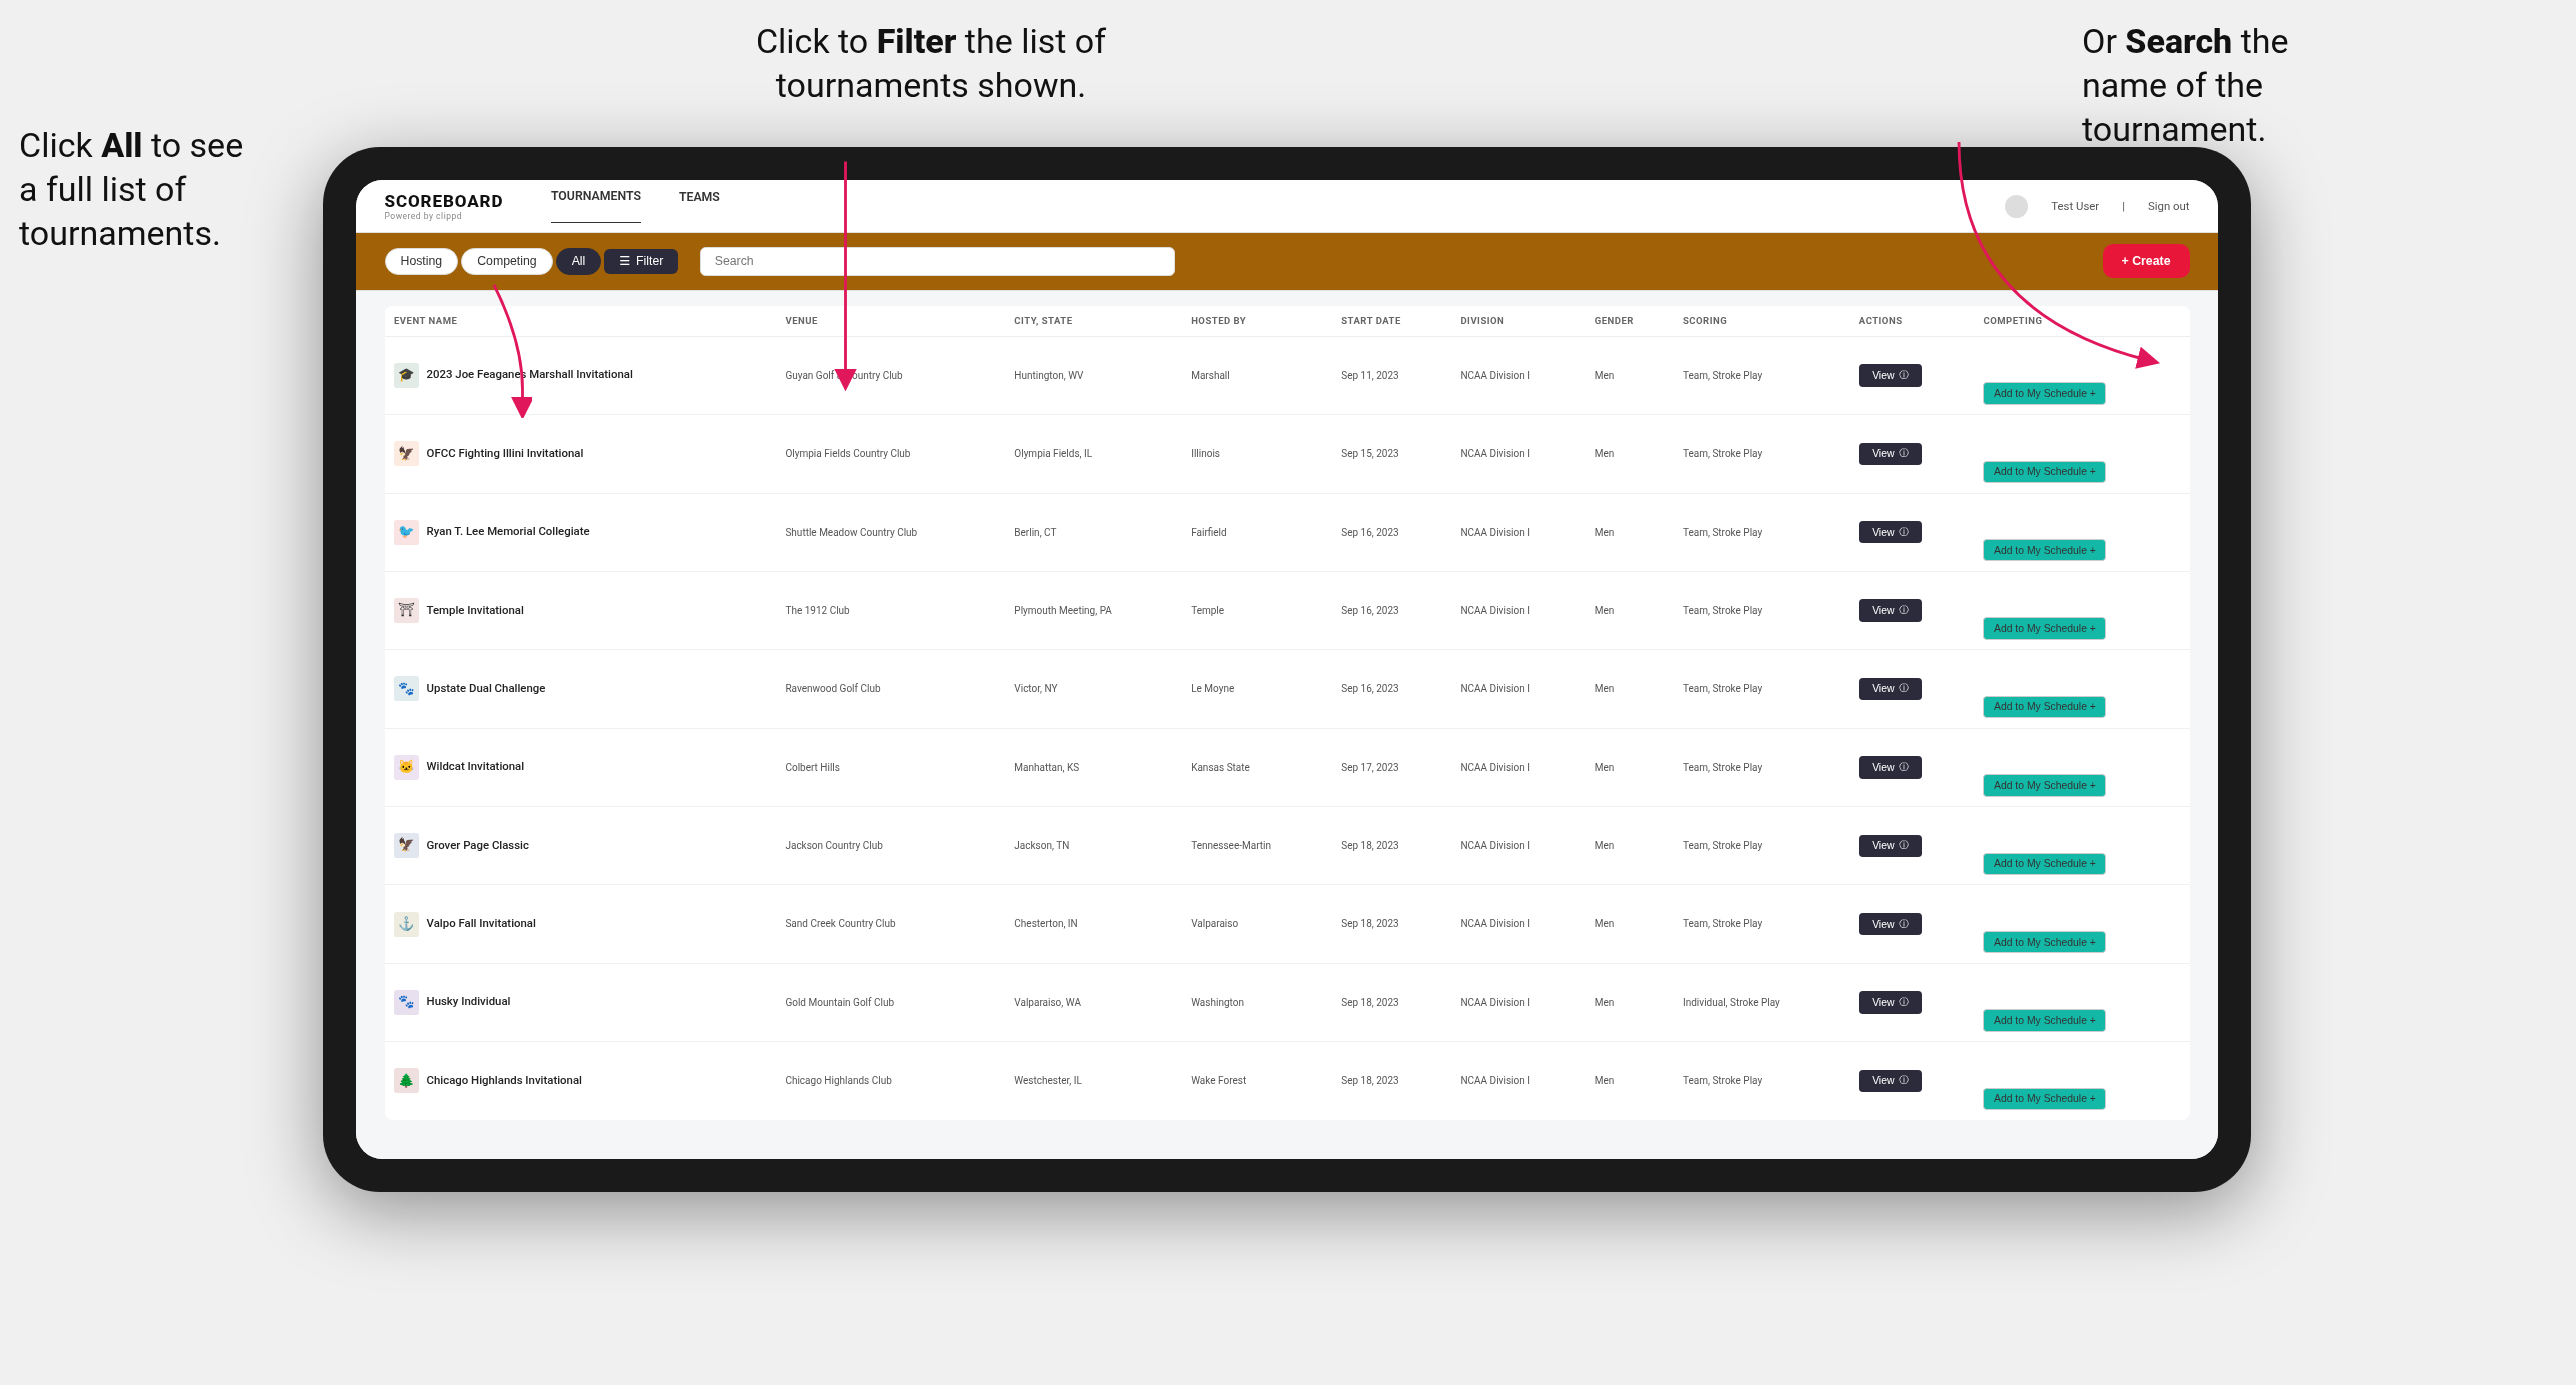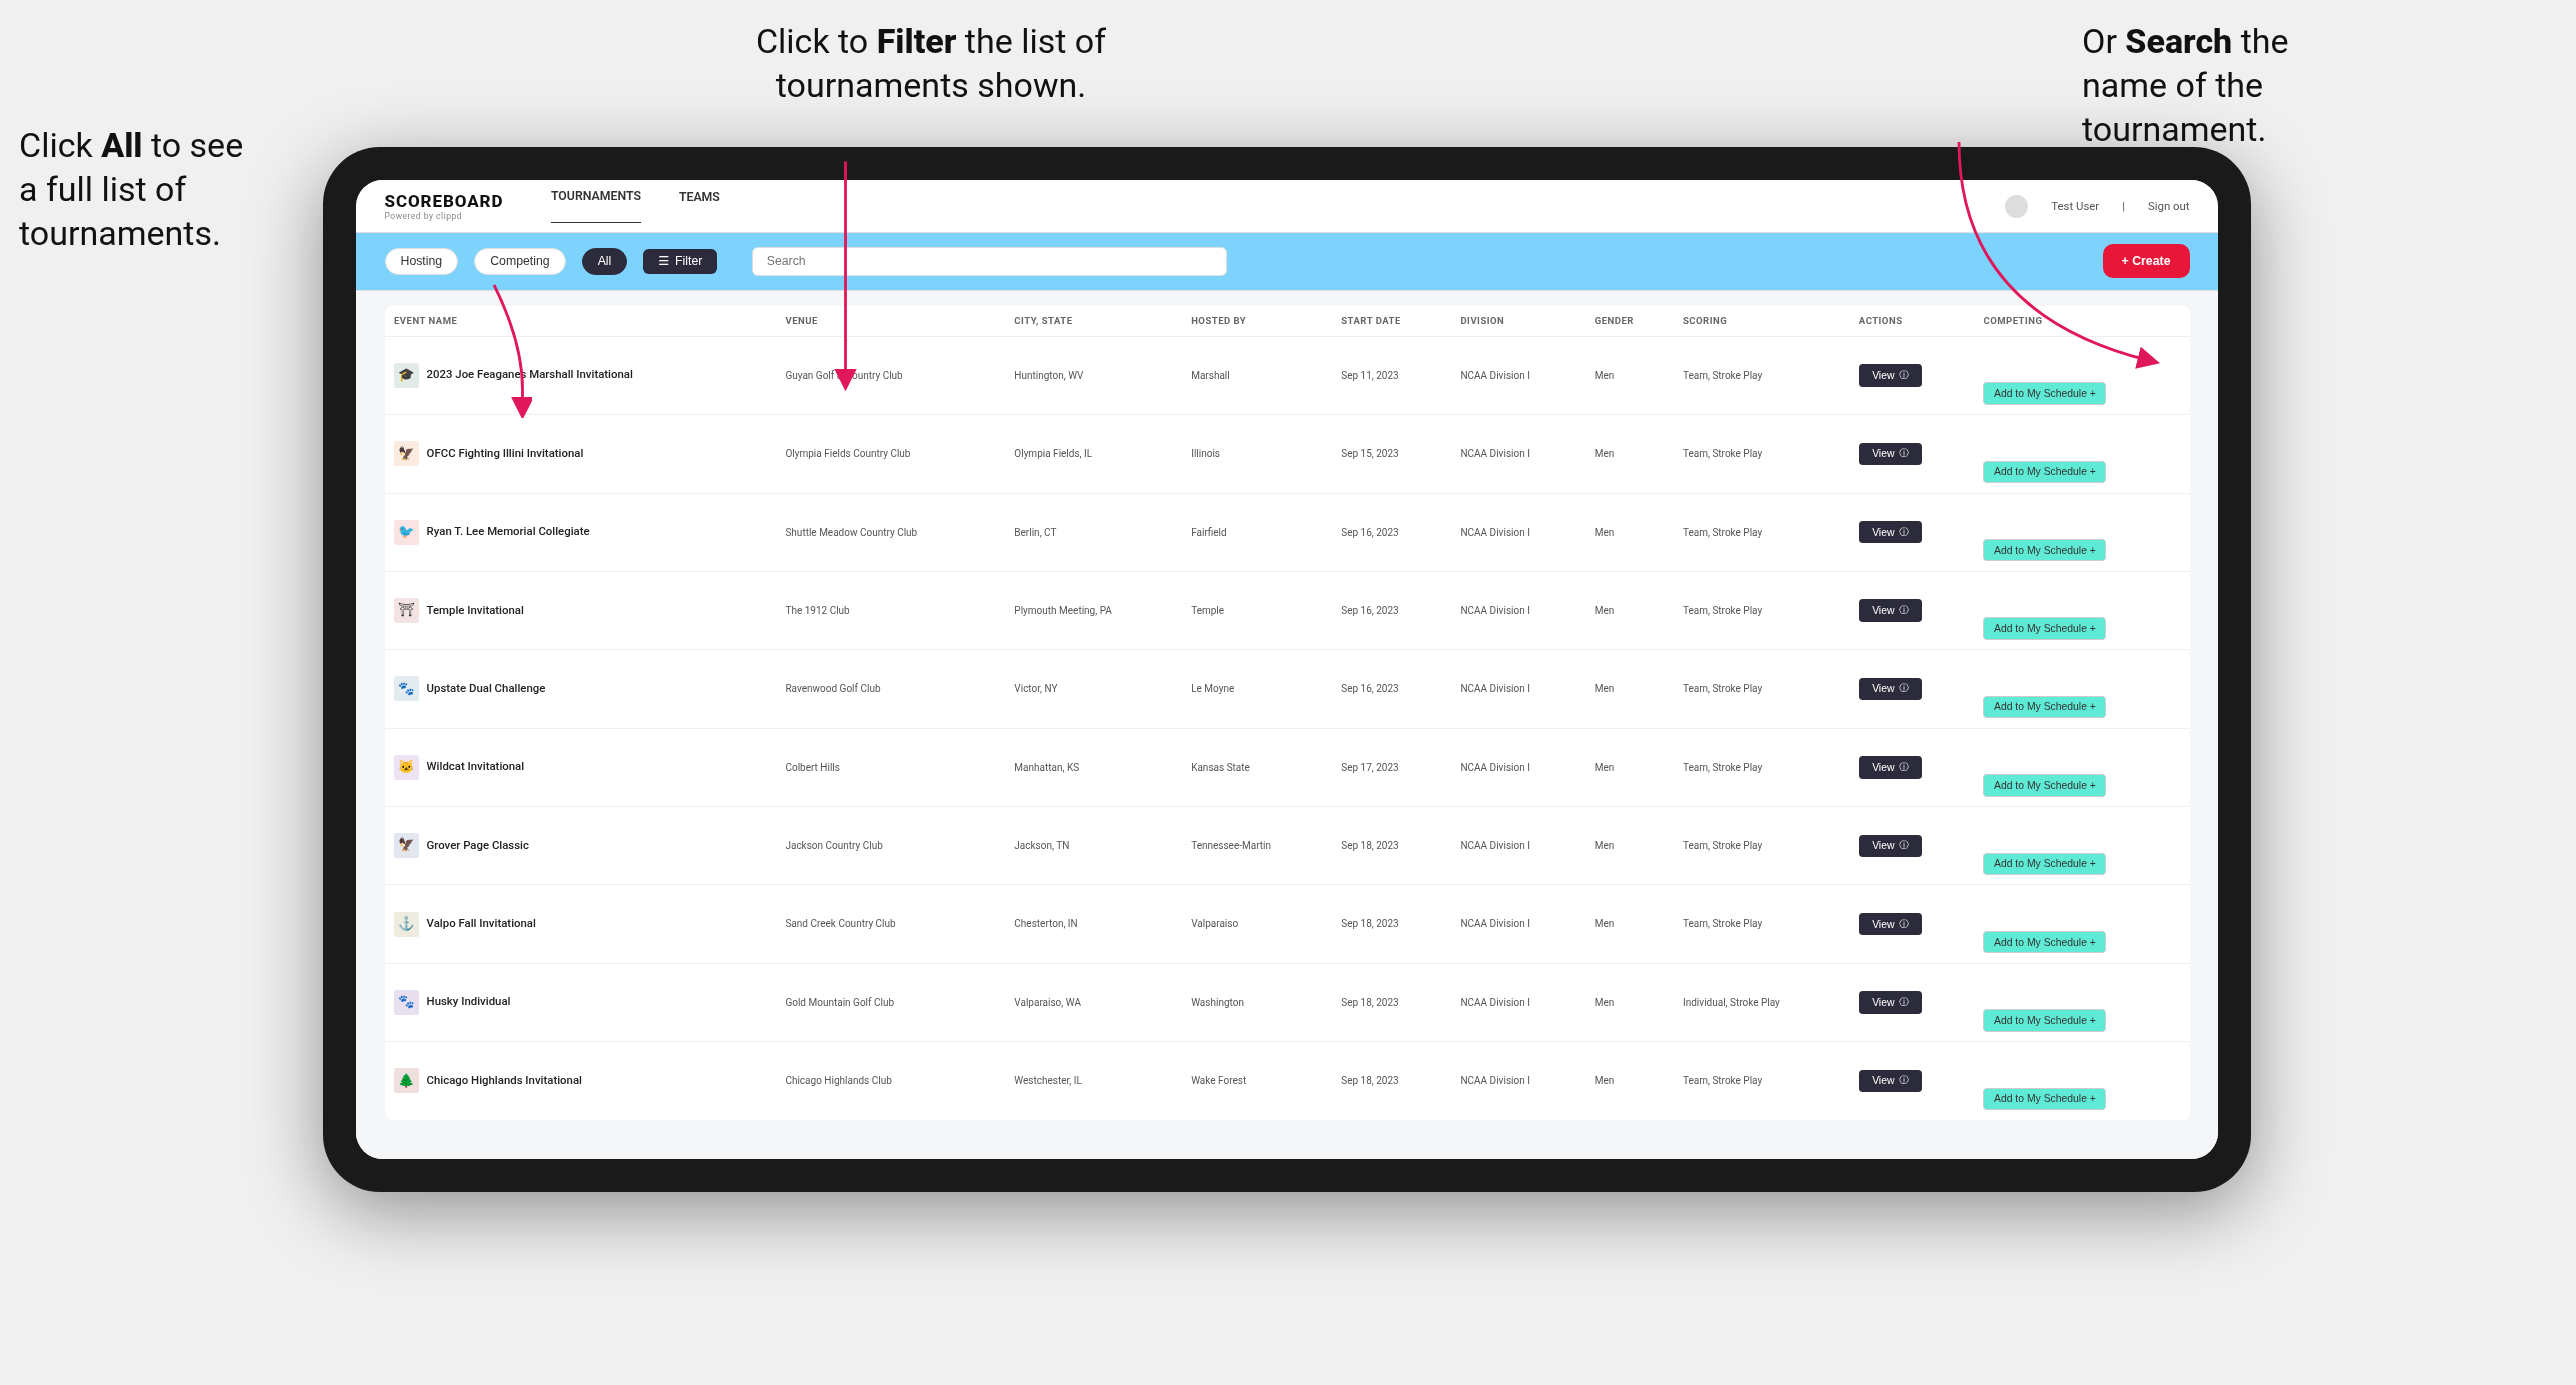--- a/index.html
+++ b/index.html
@@ -108,25 +108,25 @@
     }
     .user-avatar {
       width: 23px;
       height: 23px;
       background: #ddd;
       border-radius: 50%;
     }
 
     
     .toolbar {
-      background: #7dd3fc;
+      background: #a16207;
       padding: 11.4px 28.5px;
       display: flex;
       align-items: center;
-      gap: 16px;
+      gap: 3px;
       border-bottom: 0.9px solid #e0e0e0;
       flex-shrink: 0;
     }
     .tab-btn {
       padding: 5.7px 15px;
       border-radius: 19px;
       border: 0.9px solid #ddd;
       background: #fff;
       font-size: 12.3px;
       cursor: pointer;
@@ -241,21 +241,21 @@
       border-radius: 3.8px;
       font-size: 10.4px;
       cursor: pointer;
       display: flex;
       align-items: center;
       gap: 4.7px;
       white-space: nowrap;
     }
     .add-schedule-btn {
       padding: 4.7px 9.5px;
-      background: #5eead4;
+      background: #14b8a6;
       color: #333;
       border: 0.9px solid #ccc;
       border-radius: 3.8px;
       font-size: 10.4px;
       cursor: pointer;
       white-space: nowrap;
       margin-top: 36px;
     }
     .small-text {
       font-size: 10px;

